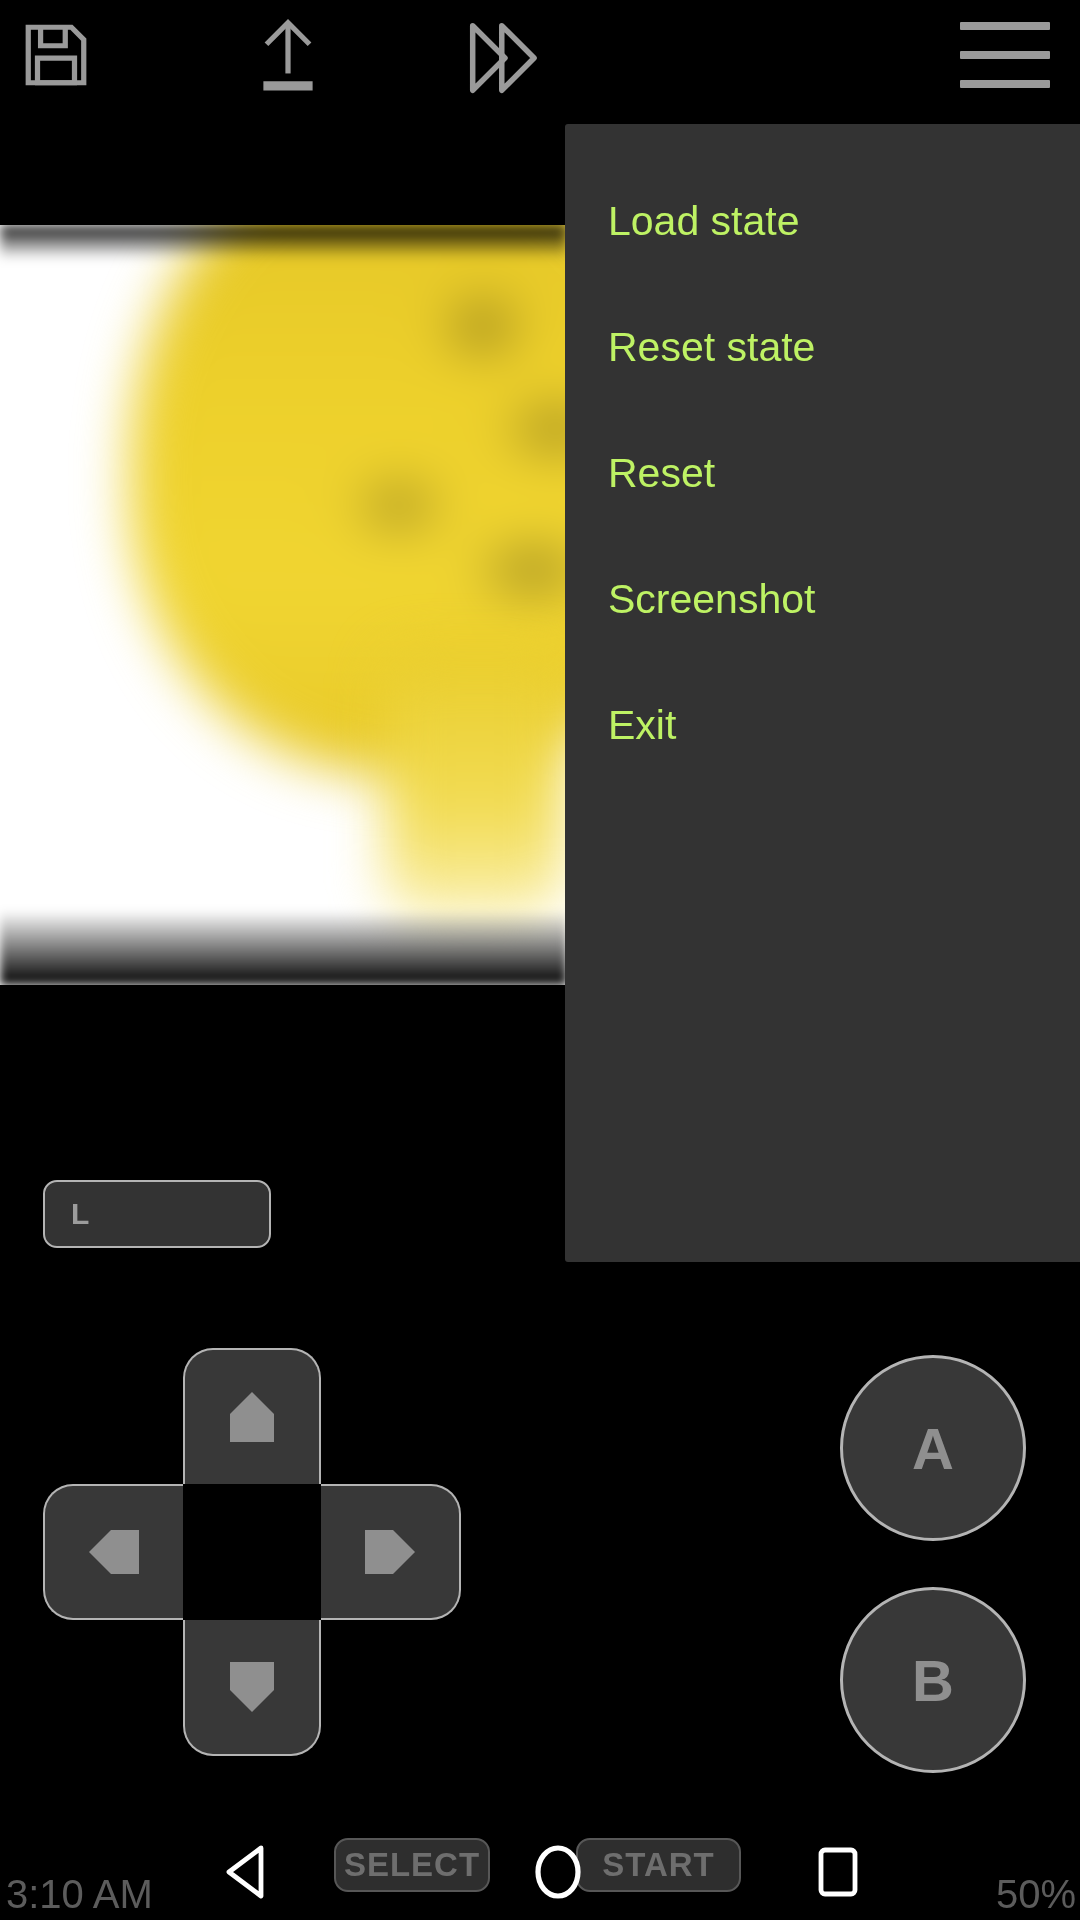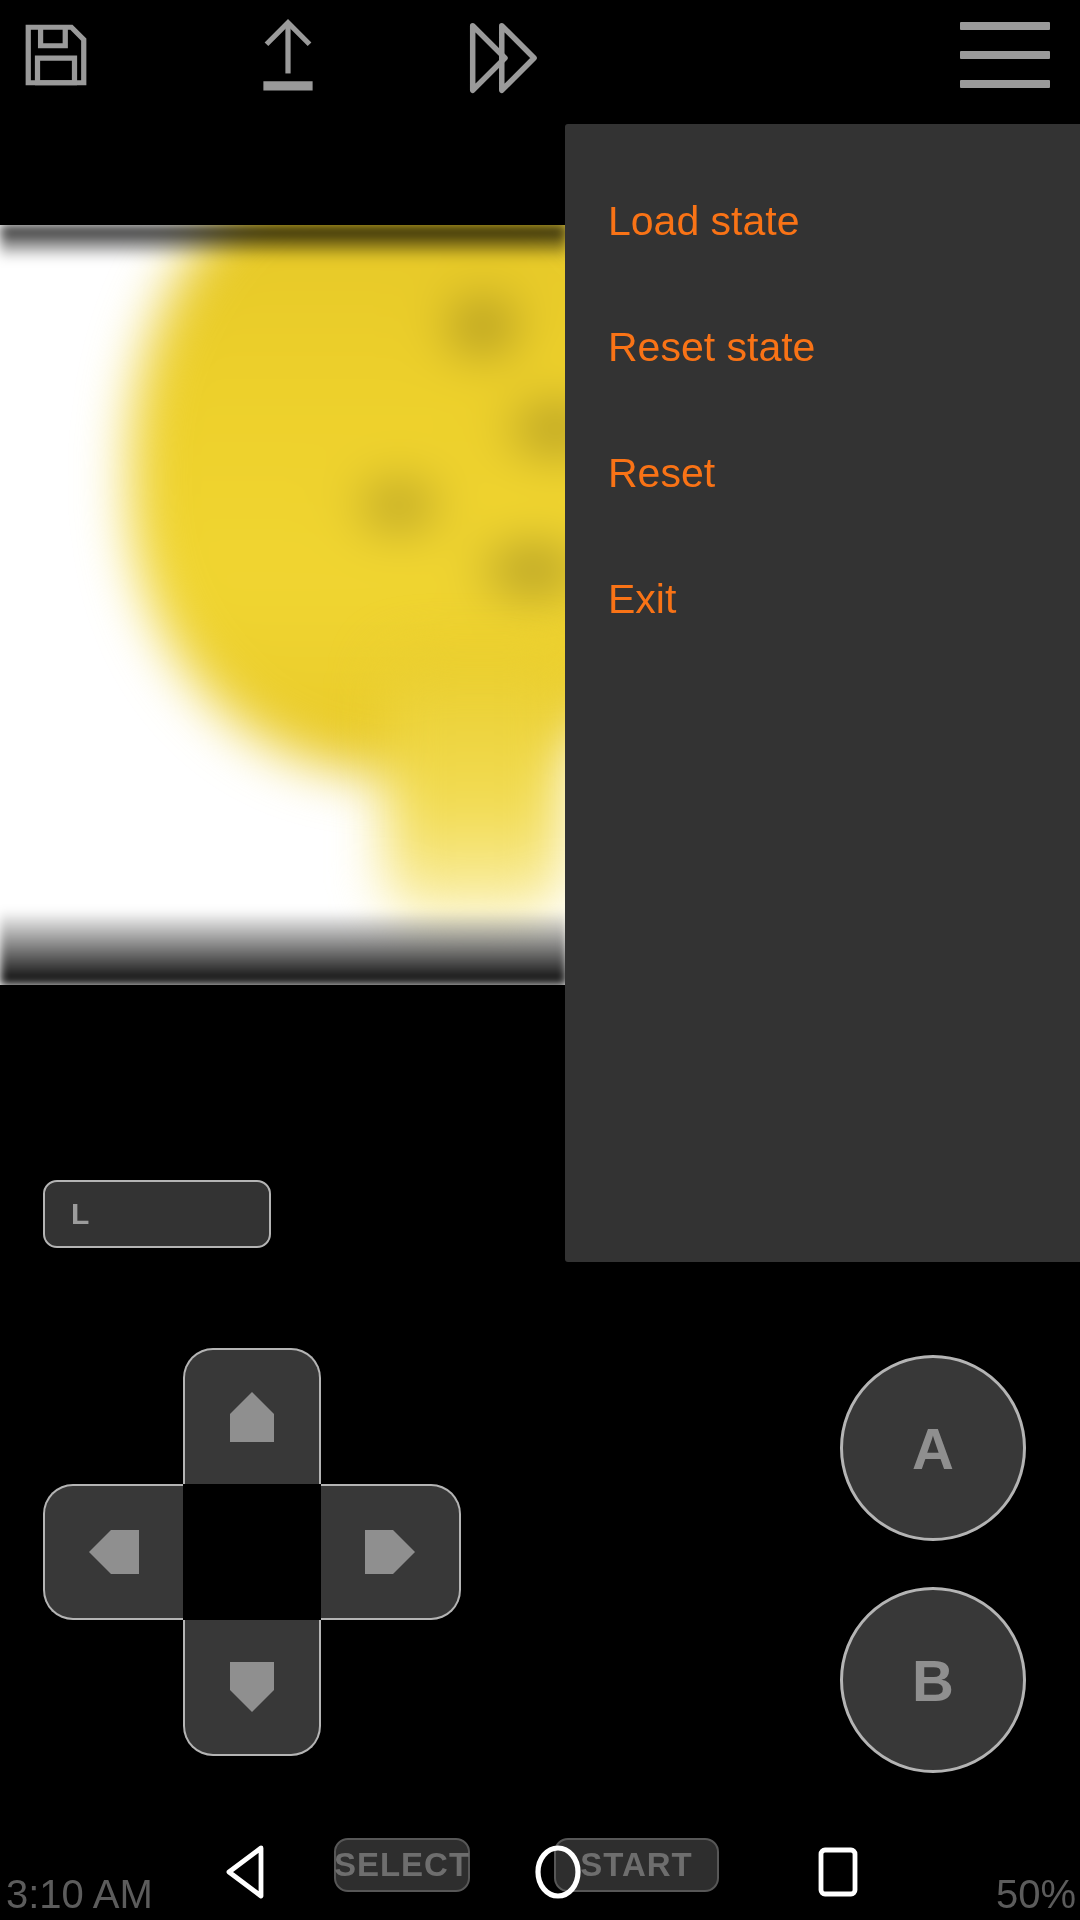--- a/index.html
+++ b/index.html
@@ -88,21 +88,21 @@
     left: 565px; top: 124px;
     width: 515px; height: 1138px;
     background: #333333;
     border-radius: 3px 0 0 3px;
     padding-top: 34px;
   }
   .menu-item {
     height: 126px;
     line-height: 126px;
     padding-left: 43px;
-    color: #f97316;
+    color: #bef264;
     font-size: 41px;
     font-weight: 400;
     white-space: nowrap;
     cursor: pointer;
   }
 
   
   #btn-L {
     position: absolute;
     left: 43px; top: 1180px;
@@ -174,22 +174,22 @@
     border: 2px solid #575757;
     border-radius: 14px;
     color: #6e6e6e;
     font-size: 33px;
     font-weight: bold;
     letter-spacing: 1px;
     display: flex;
     align-items: center;
     justify-content: center;
   }
-  #btn-select { left: 334px; top: 1838px; width: 136px; height: 54px; }
-  #btn-start  { left: 554px; top: 1838px; width: 165px; height: 54px; }
+  #btn-select { left: 334px; top: 1838px; width: 156px; height: 54px; }
+  #btn-start  { left: 576px; top: 1838px; width: 165px; height: 54px; }
 
   
   .status-text {
     position: absolute;
     color: #5c5c5c;
     font-size: 40px;
     top: 1872px;
   }
   #status-time    { left: 6px; }
   #status-battery { right: 4px; }
@@ -236,20 +236,21 @@
     <div id="game-blob"></div>
     <div id="game-stem"></div>
     <div id="game-fade-top"></div>
     <div id="game-fade-bottom"></div>
   </div>
 
   <div id="menu-panel">
     <div class="menu-item">Load state</div>
     <div class="menu-item">Reset state</div>
     <div class="menu-item">Reset</div>
+    <div class="menu-item">Screenshot</div>
     <div class="menu-item">Exit</div>
   </div>
 
   <div id="btn-L">L</div>
 
   <div id="dpad">
     <div class="dpad-btn" id="dpad-up">
       <svg width="52" height="58" viewBox="0 0 26 29">
         <path class="arrow-glyph" d="M13 2L24 13v14H2V13L13 2z"></path>
       </svg>

